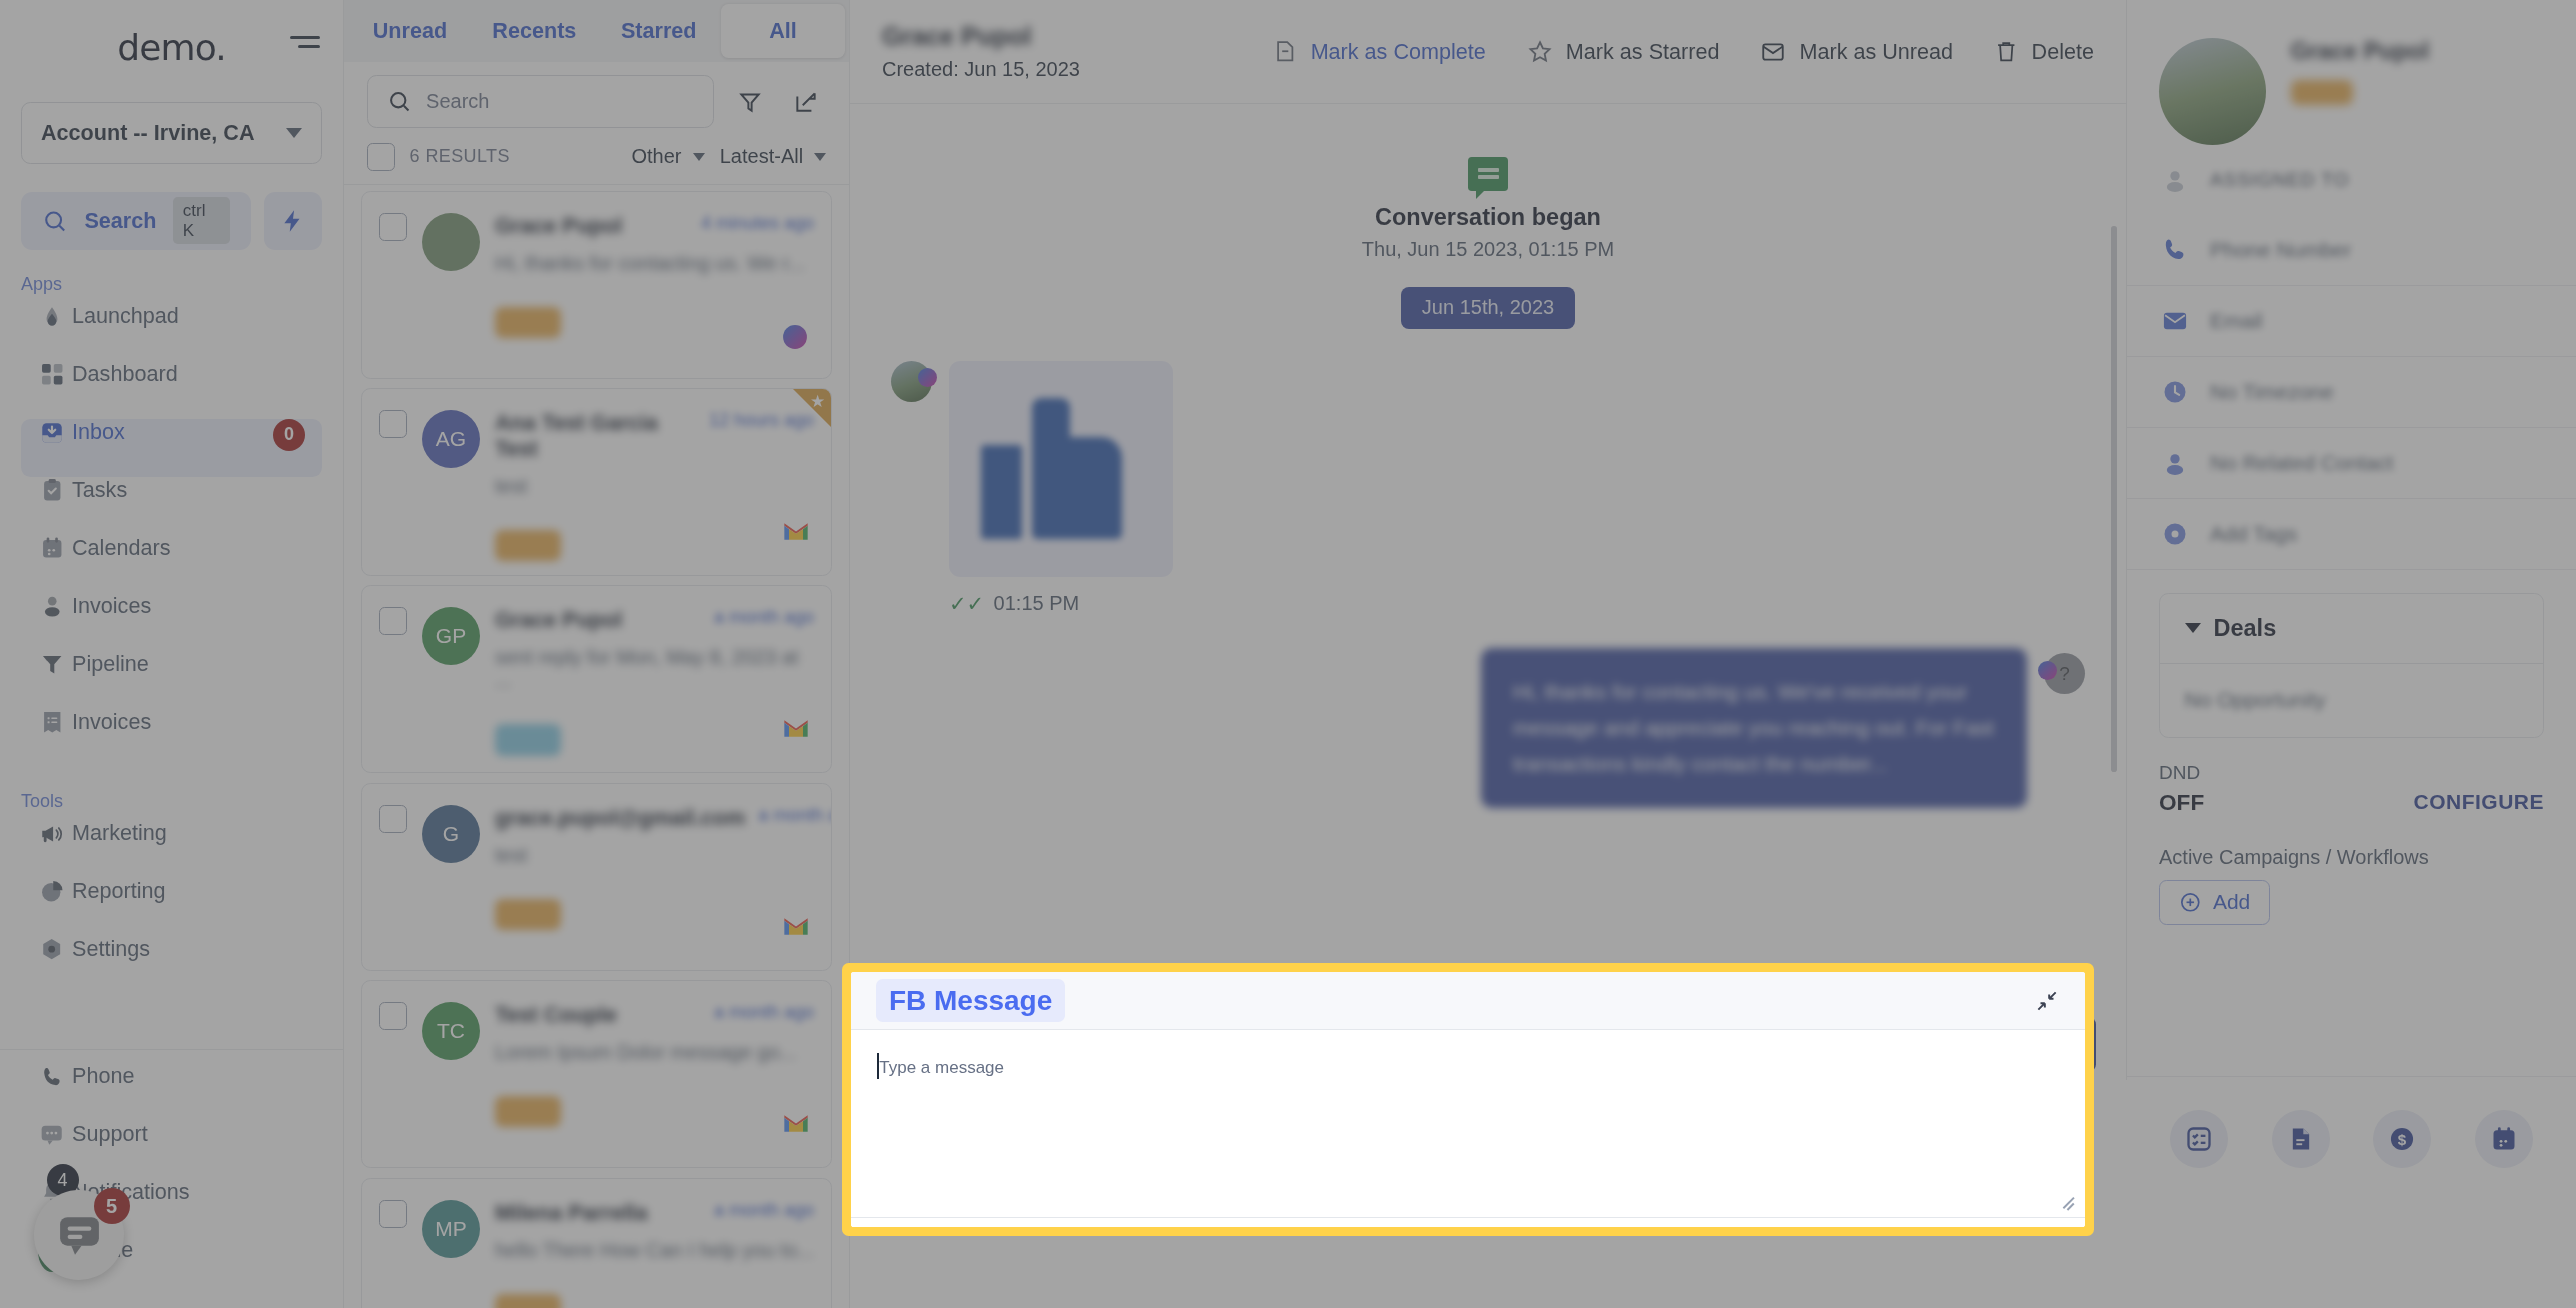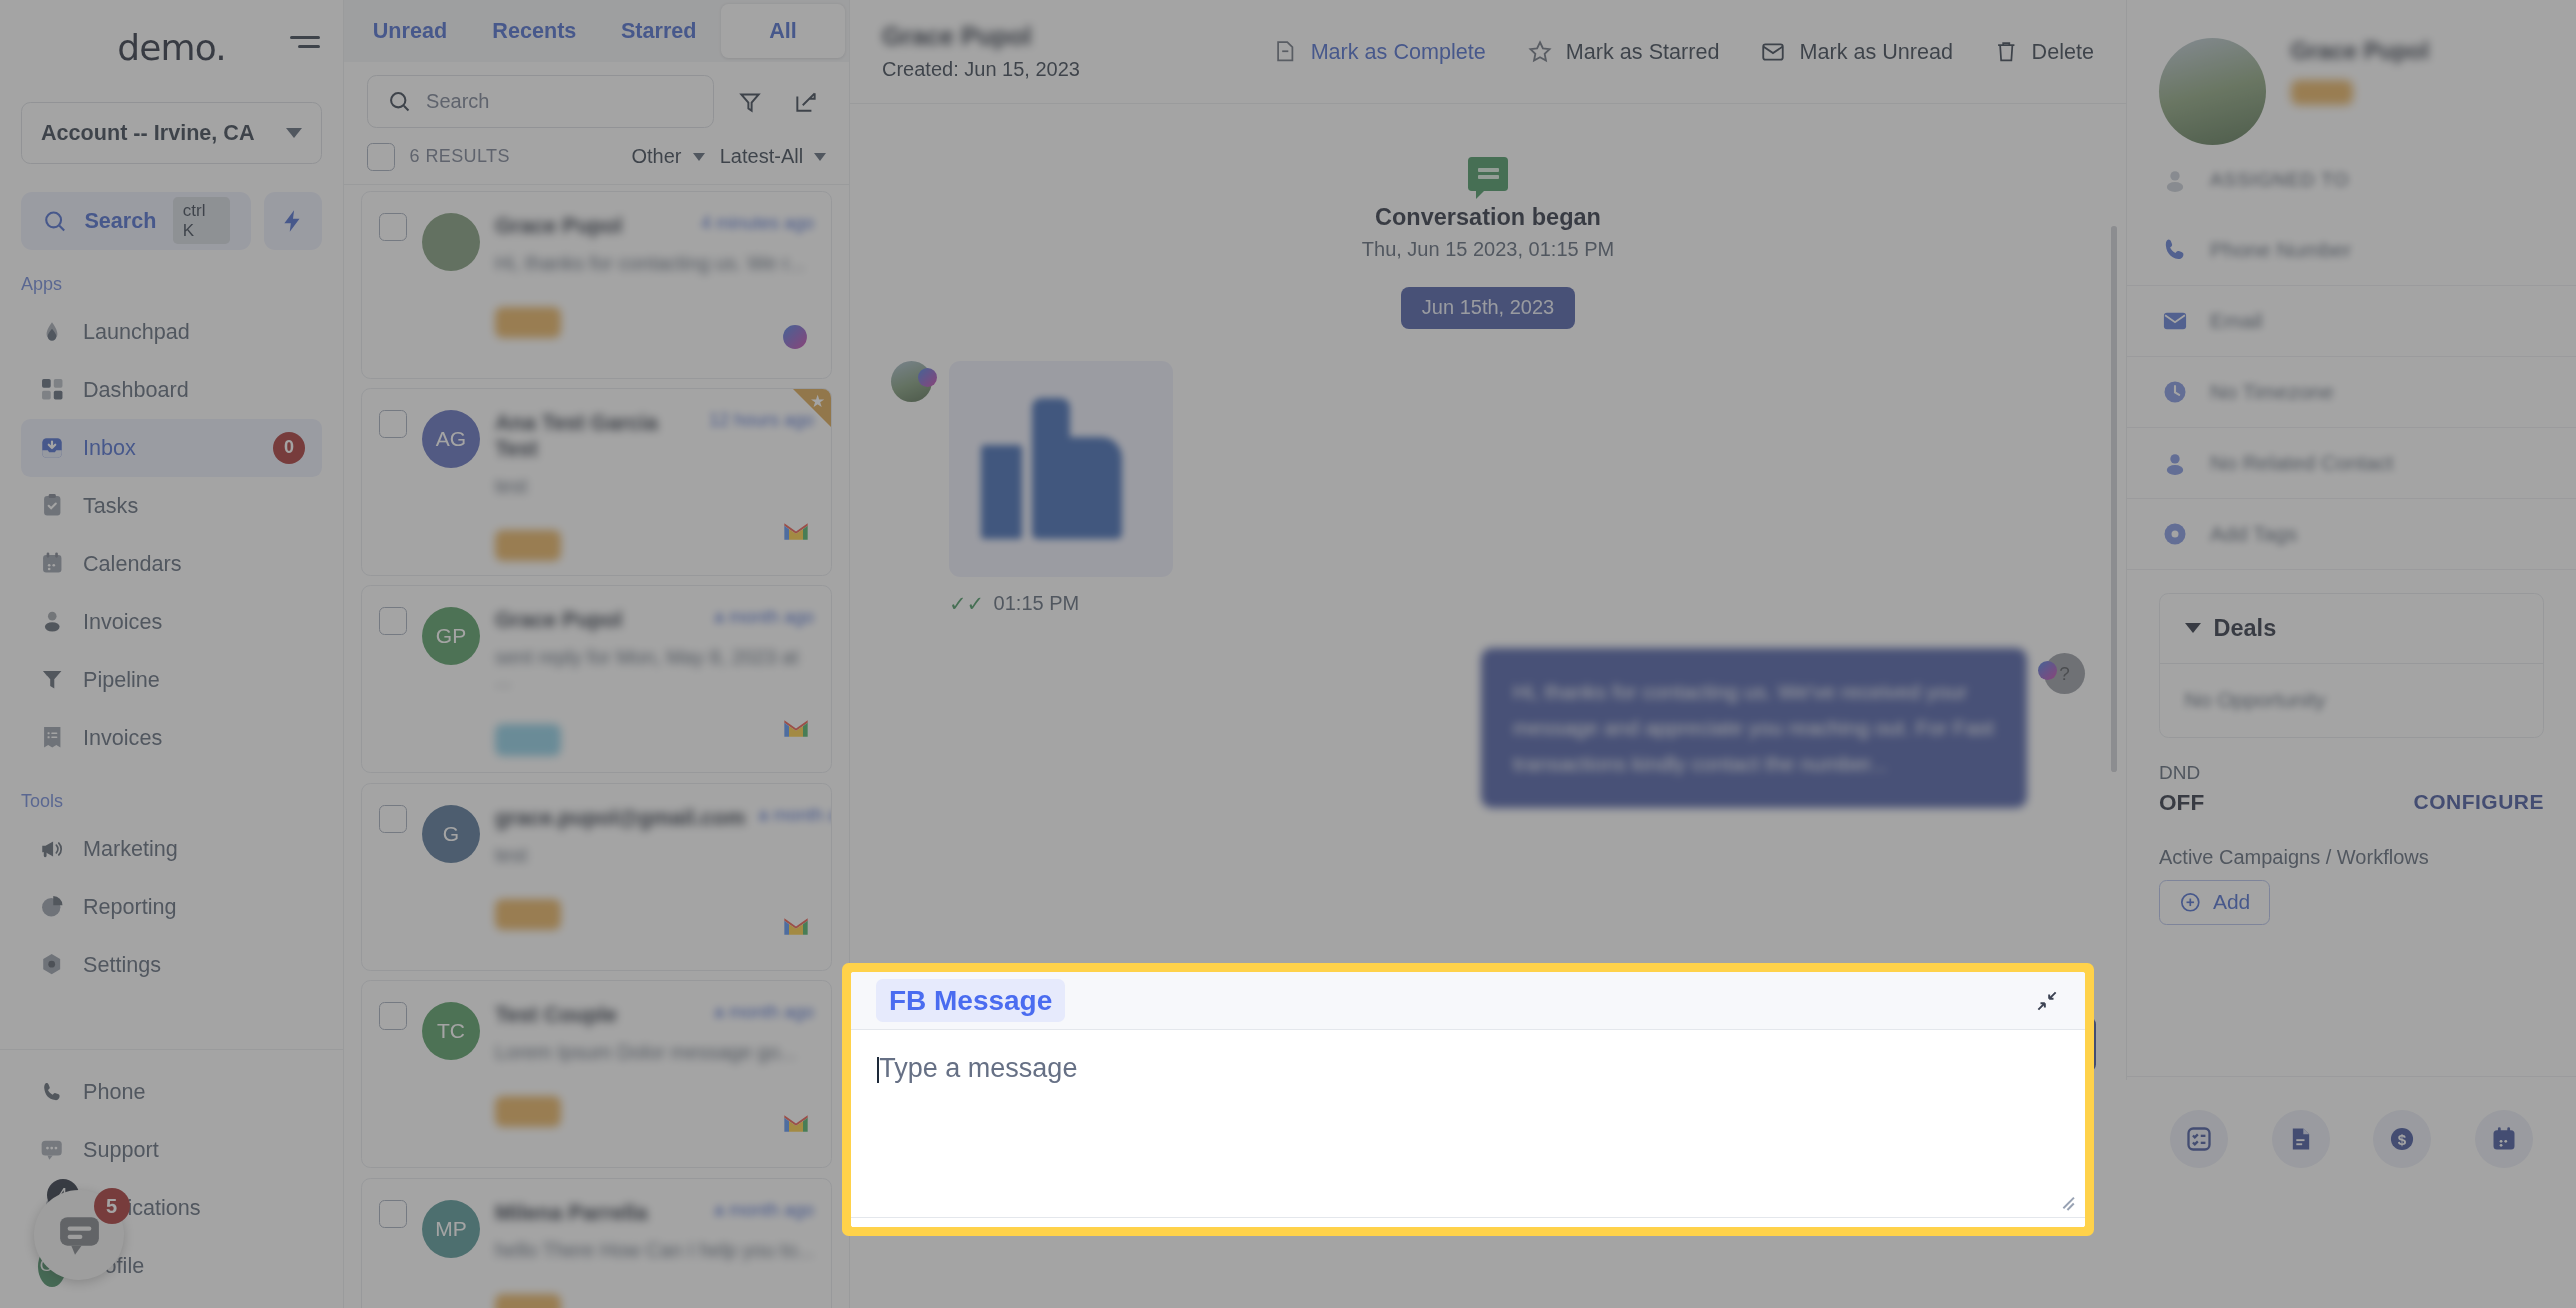--- a/index.html
+++ b/index.html
@@ -41,21 +41,21 @@
   .searchrow { display: flex; gap: 13px; margin: 28px 21px 0 21px; }
   .searchbtn { flex: 1; height: 58px; background: #e9edfb; border-radius: 11.3px; display: flex;
                align-items: center; padding: 0 21px; gap: 17px; cursor: pointer; }
   .searchbtn .lbl { font-size: 21.6px; font-weight: 700; color: #3257c8; flex: 1; }
   .kbd { background: #cfd4dc; color: #1d2939; font-size: 17px; border-radius: 4.7px; padding: 3.8px 9.4px; }
   .boltbtn { width: 58px; height: 58px; background: #e9edfb; border-radius: 11.3px; display: flex;
              align-items: center; justify-content: center; cursor: pointer; }
 
   .sectlabel { font-size: 18px; color: #5c79d6; padding: 24.5px 0 7.5px 21px; }
   .navlist { padding: 0 21px; }
-  .navitem { height: 58px; display: flex; align-items: center; gap: 17px; padding: 0 17px;
+  .navitem { height: 58px; display: flex; gap: 6px; padding: 0 17px;
              border-radius: 9.4px; cursor: pointer; }
   .navitem .ic { width: 28px; height: 28px; display: flex; align-items: center; justify-content: center; flex: 0 0 28px; }
   .navitem .lbl { font-size: 21.6px; color: #475467; flex: 1; }
   .navitem.active { background: #e9edfb; }
   .navitem.active .lbl { color: #3257c8; font-weight: 400; }
   .badge-red { background: #9c1a1a; color: #fff; border-radius: 940px; min-width: 32px; height: 32px;
                display: flex; align-items: center; justify-content: center; font-size: 18px; font-weight: 600; }
   .navdiv { height: 0.9px; background: #e8eaee; margin: 21px 0 13px 0; }
 
   .bottomblock { margin-top: auto; padding-bottom: 13px; position: relative; }
@@ -165,21 +165,21 @@
   }
   .composer { width: 100%; height: 100%; background: #fff; border-radius: 2.8px;
               display: flex; flex-direction: column; overflow: hidden; }
   .comp-top { height: 58px; background: #f7f8fb; display: flex; align-items: center;
               padding: 0 24.5px; border-bottom: 0.9px solid #e4e7ec; }
   .chantag { background: #e6eafc; color: #4a6cf0; font-size: 28px; font-weight: 700;
              border-radius: 6.6px; padding: 5.6px 13px; cursor: pointer; }
   .comp-top .spacer { flex: 1; }
   .comp-body { flex: 1; position: relative; padding: 22.6px 26px; }
   .caret { display:inline-block; width: 1.9px; height: 26px; background:#1d2939; vertical-align: -5.6px; }
-  .placeholder { font-size: 27px; color: #667085; }
+  .placeholder { font-size: 17px; color: #667085; }
   .resize { position: absolute; right: 7.5px; bottom: 7.5px; width: 17px; height: 17px; cursor: nwse-resize; }
   .resize::before, .resize::after { content:""; position:absolute; background:#98a2b3; height:1.5px; }
   .resize::before { width: 15px; transform: rotate(-45deg); top: 9.4px; left: 0.9px; }
   .resize::after { width: 8.5px; transform: rotate(-45deg); top: 13px; left: 5.6px; }
   .comp-footline { height: 9.4px; border-top: 0.9px solid #e4e7ec; background:#fff; }
 
   .comptools { position: absolute; left: 0; right: 0; bottom: 0; height: 72px; display: flex;
                align-items: center; padding: 0 30px; gap: 32px; background: #fff; z-index: 20; }
   .tool { width: 34px; height: 34px; display: flex; align-items: center; justify-content: center; cursor: pointer; }
   .comptools .spacer { flex: 1; }

